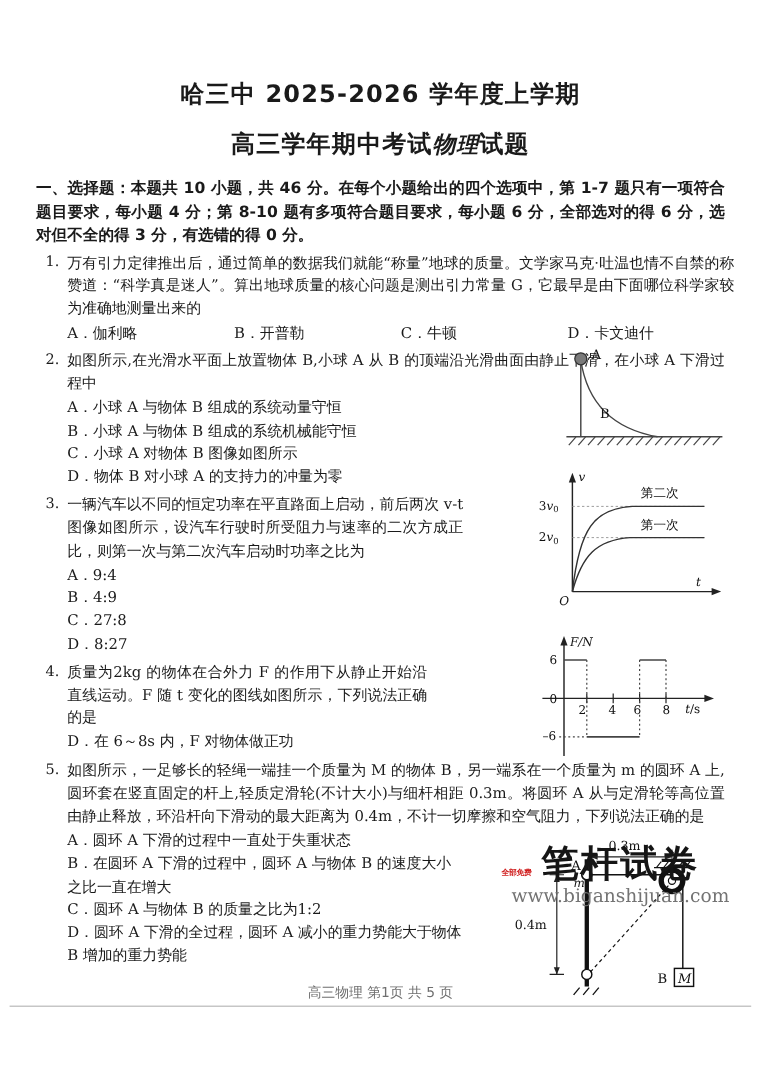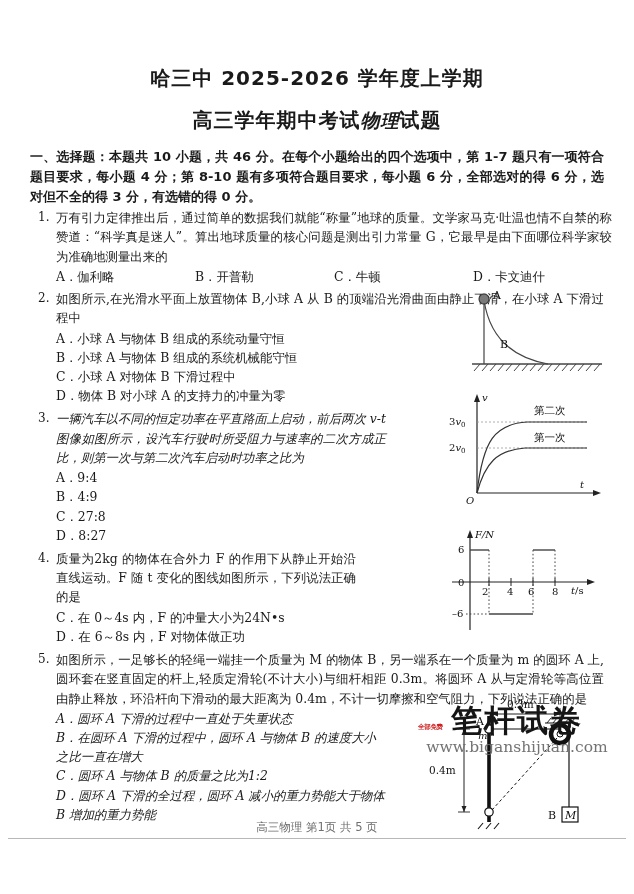--- a/index.html
+++ b/index.html
@@ -66,21 +66,21 @@
     padding-left: 8px;
     font-size: 12px;
   }
   .q-body { flex: 1 1 auto; }
   .q-stem { text-align: justify; text-justify: inter-ideograph; }
   .opts { margin-top: 1px; }
   .opt { white-space: nowrap; }
   .opt-wrap { white-space: normal; }
   .opt-row { display: flex; }
   .opt-row .opt-cell { width: 139px; flex: 0 0 139px; }
-  .narrow { max-width: 330px; font-style: italic; }
+  .narrow { max-width: 330px; }
   .narrow2 { max-width: 372px; }
   .narrow3 { max-width: 300px; }
 
   
   .fig { position: absolute; }
 
   
   #fig-q2 { left: 470px; top: 288px; width: 140px; height: 90px; }
 
   
@@ -174,21 +174,21 @@
   </div>
 
   <div class="q" style="margin-top:3px;">
     <div class="q-row">
       <div class="q-num">2.</div>
       <div class="q-body">
         <div class="q-stem">如图所示,在光滑水平面上放置物体 B,小球 A 从 B 的顶端沿光滑曲面由静止下滑，在小球 A 下滑过程中</div>
         <div class="opts narrow2">
           <div class="opt">A．小球 A 与物体 B 组成的系统动量守恒</div>
           <div class="opt">B．小球 A 与物体 B 组成的系统机械能守恒</div>
-          <div class="opt">C．小球 A 对物体 B 下滑过程中</div>
+          <div class="opt">C．小球 A 对物体 B 图像如图所示</div>
           <div class="opt">D．物体 B 对小球 A 的支持力的冲量为零</div>
         </div>
       </div>
     </div>
   </div>
 
   <div class="q" style="margin-top:4px;">
     <div class="q-row">
       <div class="q-num">3.</div>
       <div class="q-body">
@@ -202,21 +202,20 @@
       </div>
     </div>
   </div>
 
   <div class="q" style="margin-top:4px;">
     <div class="q-row">
       <div class="q-num">4.</div>
       <div class="q-body">
         <div class="q-stem narrow3">质量为2kg 的物体在合外力 F 的作用下从静止开始沿直线运动。F 随 t 变化的图线如图所示，下列说法正确的是</div>
         <div class="opts narrow2">
-          <div class="opt">C．在 0～4s 内，F 的冲量大小为24N•s</div>
           <div class="opt">D．在 6～8s 内，F 对物体做正功</div>
         </div>
       </div>
     </div>
   </div>
 
   <div class="q" style="margin-top:4px;">
     <div class="q-row">
       <div class="q-num">5.</div>
       <div class="q-body">

